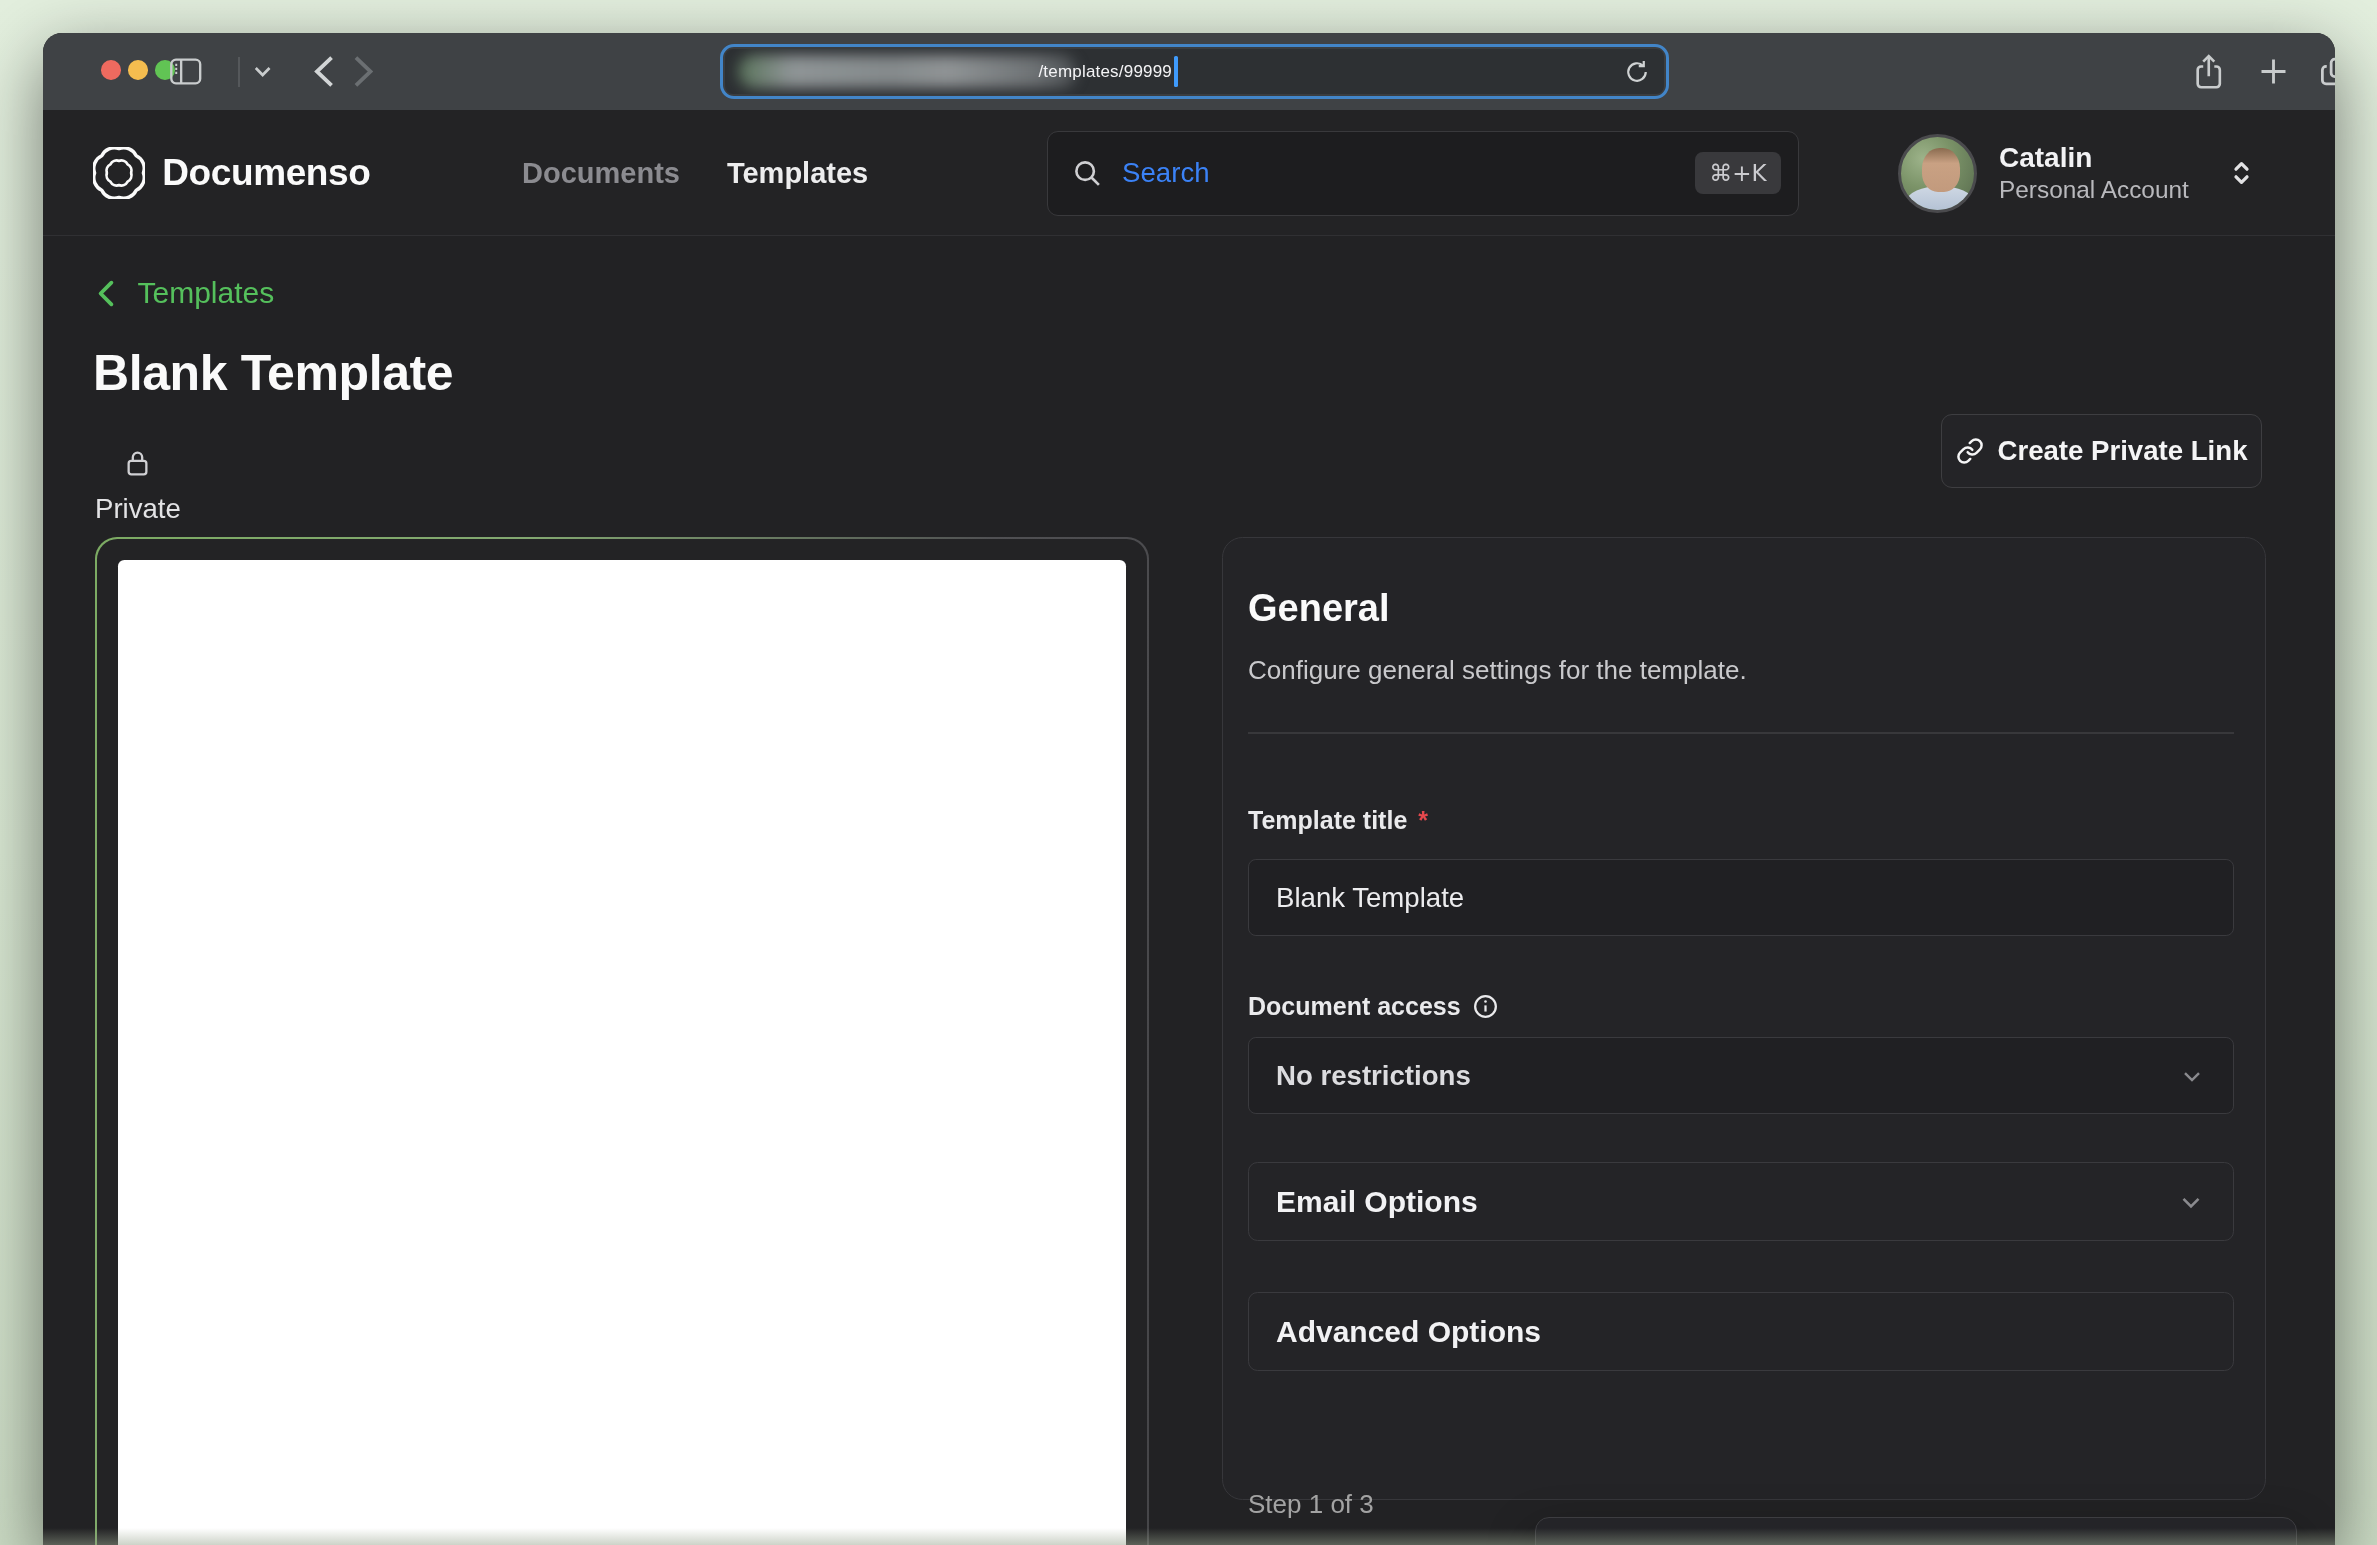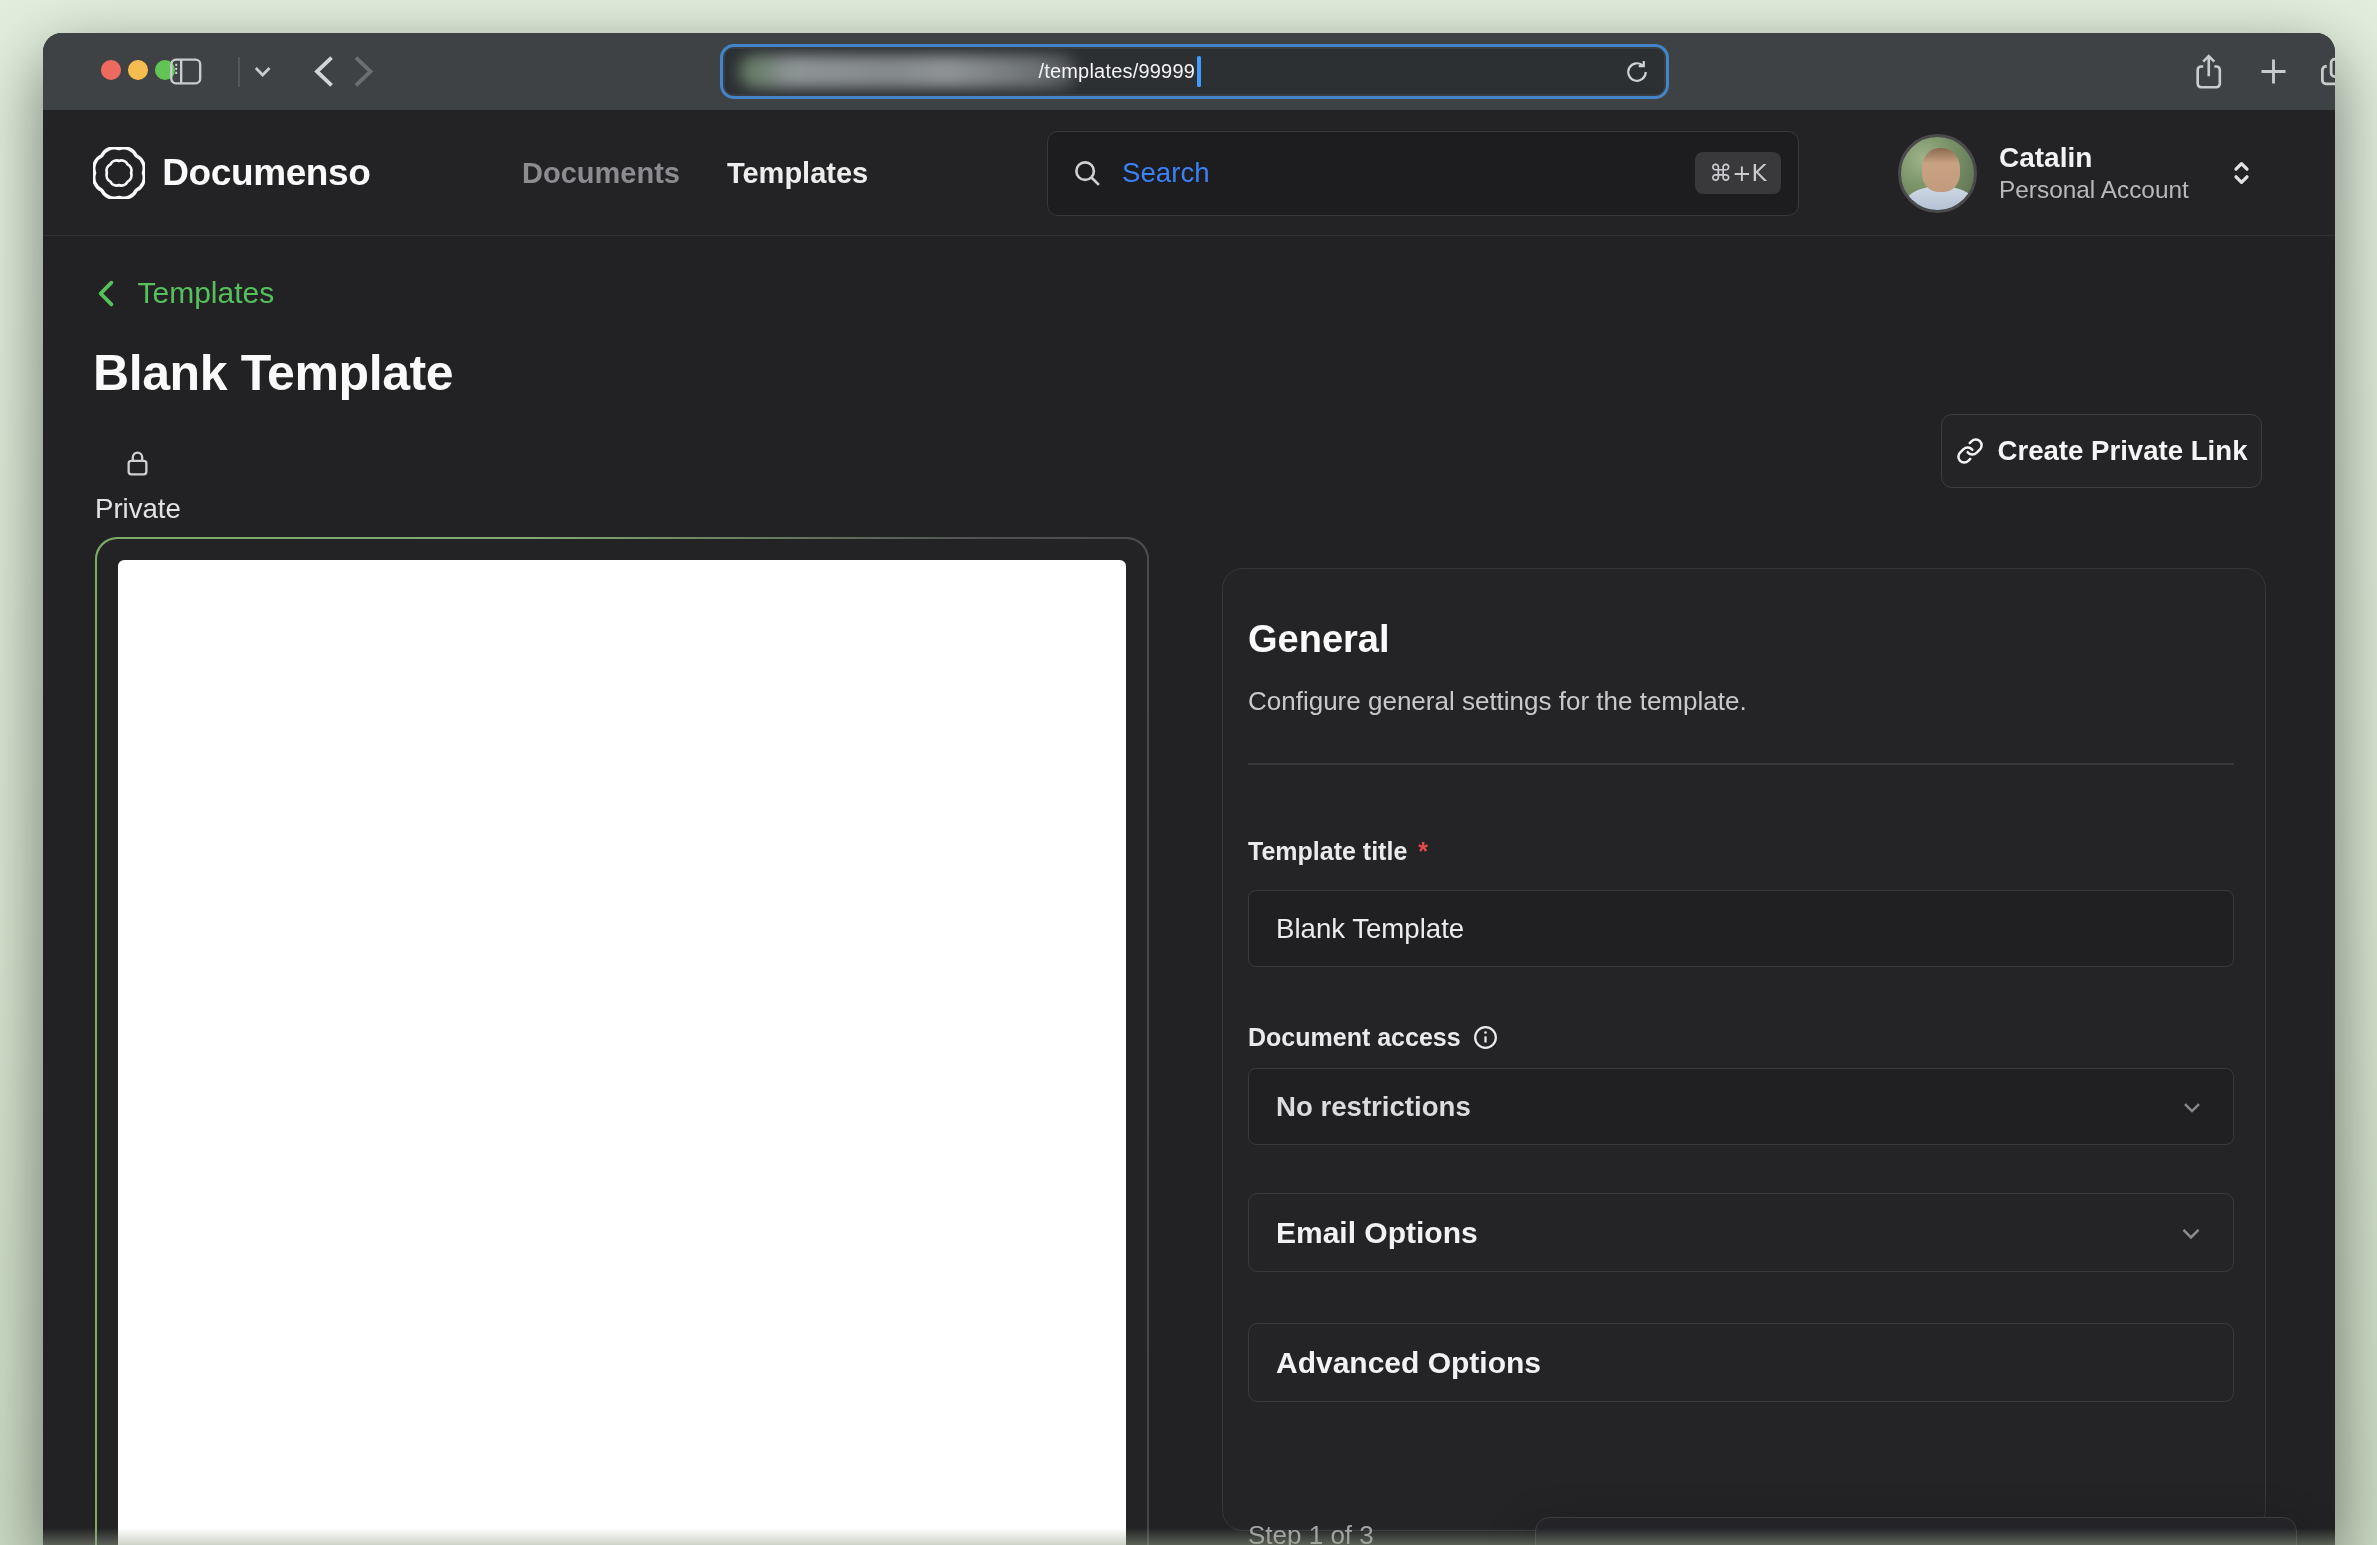--- a/index.html
+++ b/index.html
@@ -26,21 +26,21 @@
   .urlbar {
     position:absolute; left:677px; top:11px; width:949px; height:55px;
     border:3.2px solid #4285c8; border-radius:14px; background:#3a3d40; padding:2.4px;
   }
   .urlfield { position:relative; width:100%; height:100%; background:#2d3033; border-radius:7.9px; overflow:hidden;
     display:flex; align-items:center; }
   .redact { position:absolute; left:12.6px; top:5.5px; width:339px; height:33px; border-radius:16.5px;
     background:linear-gradient(90deg,#5d7a5e 0%, #9aa0a2 16%, #8f9496 45%, #9b9fa1 62%, #75797c 88%, #4f5356 100%);
     filter:blur(7px); opacity:.9; }
   .urltext { position:absolute; left:313px; top:0; height:100%; display:flex; align-items:center;
-    color:#f4f4f6; font-size:20px; letter-spacing:0.2px; }
+    color:#f4f4f6; font-size:17px; letter-spacing:0.2px; }
   .caret { display:inline-block; width:3.9px; height:31.5px; background:#3f9bfc; border-radius:1.6px; margin-left:1.6px; }
   .reload { position:absolute; right:12.6px; top:0; height:100%; display:flex; align-items:center; color:#cfd2d3; }
   
   .appheader { position:absolute; left:0; top:77px; width:100%; height:126px; background:#232325;
     border-bottom:1.6px solid #303033; }
   .logo { position:absolute; left:50px; top:0; height:126px; display:flex; align-items:center; gap:17.3px; cursor:pointer; }
   .logo .brand { color:#fafafa; font-size:37px; font-weight:bold; letter-spacing:-0.4px; }
   .nav { position:absolute; left:479px; top:0; height:126px; display:flex; align-items:center; gap:47px; }
   .nav .item { font-size:29px; font-weight:600; color:#8b8b90; cursor:pointer; }
   .nav .item.active { color:#ededee; }
@@ -68,21 +68,21 @@
   .cdl-btn { position:absolute; left:1898px; top:176px; width:321px; height:74px; border:1.6px solid #3e3e41;
     border-radius:11px; background:#242427; display:flex; align-items:center; justify-content:center; gap:14px;
     color:#f5f5f6; font-size:27.6px; font-weight:600; cursor:pointer; }
   
   .preview-wrap { position:absolute; left:52px; top:299px; width:1054px; height:1103px; border-radius:22px; padding:2.4px;
     background:linear-gradient(100deg,#7cab63 0%, #83a871 35%, #505053 72%, #454548 100%); }
   .preview-inner { position:relative; width:100%; height:100%; border-radius:20.5px; background:#232325; overflow:hidden; }
   .page-white { position:absolute; left:21px; top:21px; right:21px; height:1181px; background:#ffffff; border-radius:6.3px 6.3px 0 0; }
   
   .panel { position:absolute; left:1179px; top:299px; width:1044px; height:963px; background:#242427;
-    border:1.6px solid #37373b; border-radius:20.5px;margin-top:31px; }
+    border:1.6px solid #37373b; border-radius:20.5px; }
   .panel-inner { position:absolute; left:25px; right:31.5px; top:0; bottom:0; }
   .panel h1 { position:absolute; left:0; top:49px; color:#fafafa; font-size:38px; font-weight:bold; }
   .panel .sub { position:absolute; left:0; top:117px; color:#c9c9cc; font-size:26px; }
   .panel .divider { position:absolute; left:0; right:0; top:194px; height:1.6px; background:#38383b; }
   .field-label { position:absolute; left:0; color:#eaeaec; font-size:25px; font-weight:600; display:flex; align-items:center; gap:11px; }
   .req { color:#e5484d; font-weight:bold; }
   .textinput { position:absolute; left:0; right:0; height:77px; background:#202023; border:1.6px solid #3a3a3e;
     border-radius:7.9px; color:#ececee; font-size:27.6px; padding:0 27px; font-family:"Liberation Sans",sans-serif; }
   .selectbox { position:absolute; left:0; right:0; height:77px; background:#202023; border:1.6px solid #3a3a3e;
     border-radius:7.9px; display:flex; align-items:center; justify-content:space-between; padding:0 27px; cursor:pointer;font-weight:bold; }

